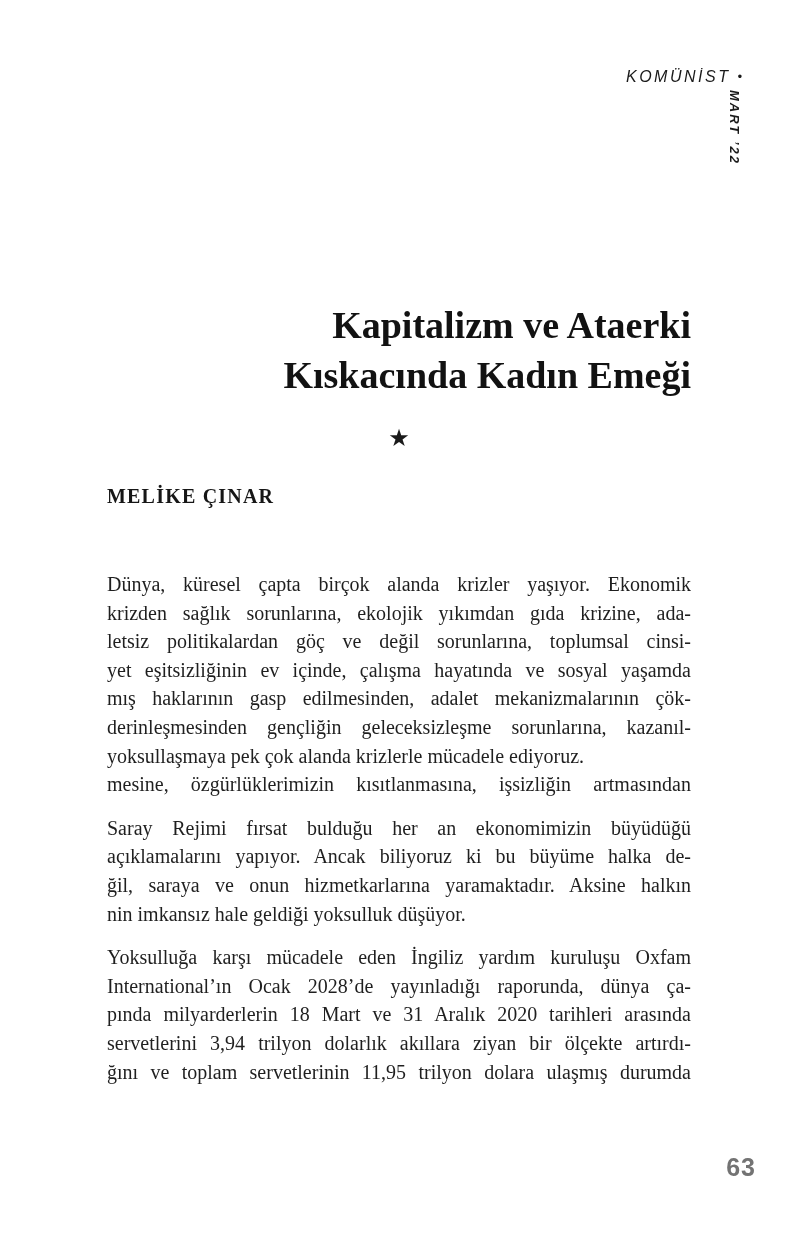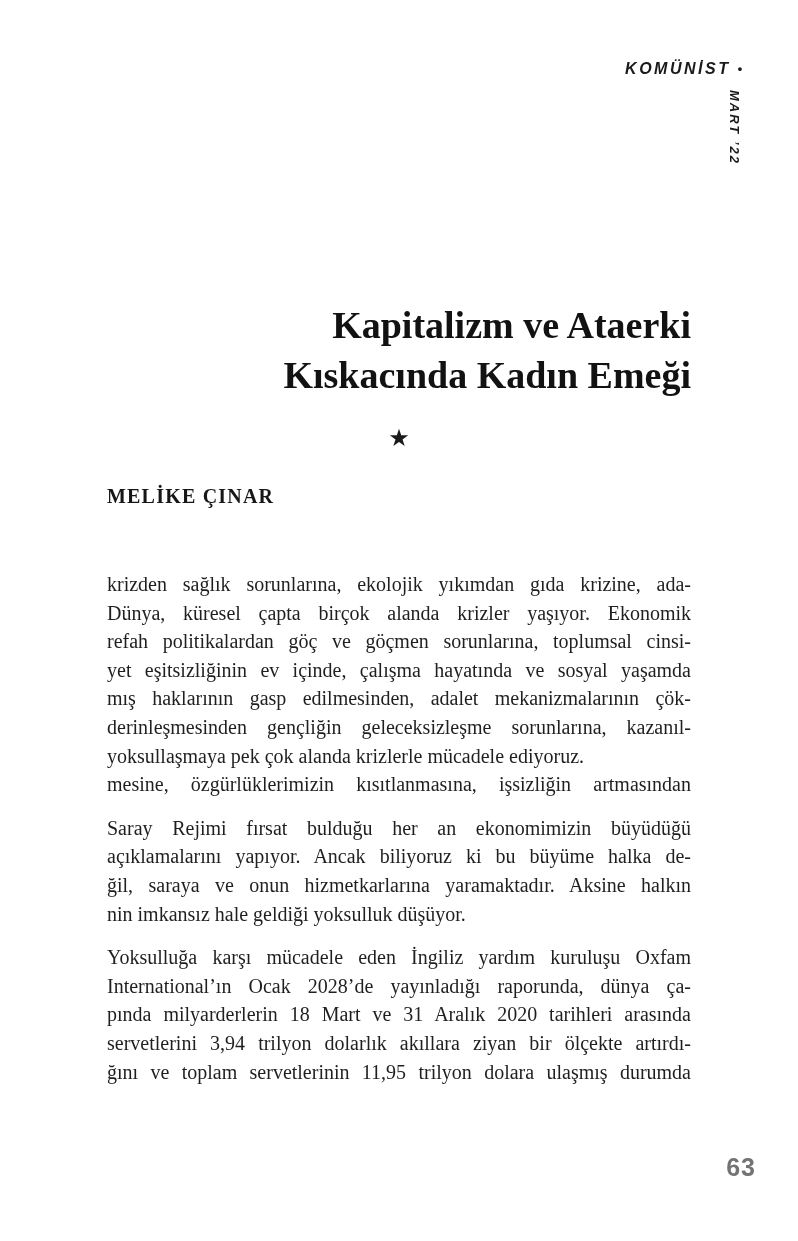--- a/index.html
+++ b/index.html
@@ -12,25 +12,25 @@
     height: 1241px;
     position: relative;
     overflow: hidden;
     font-family: "Liberation Serif", serif;
     color: #1f1f1f;
   }
 
   
   .running-header {
     position: absolute;
-    top: 60px;
+    top: 68px;
     right: 56px;
     font-family: "Liberation Sans", sans-serif;
     font-style: italic;
-    font-weight: 700;
+    font-weight: 400;
     font-size: 16px;
     letter-spacing: 2.5px;
     color: #1a1a1a;
     white-space: nowrap;
   }
   .running-header .bullet {
     font-size: 13px;
     letter-spacing: 0;
     margin-left: 7px;
     vertical-align: 1px;
@@ -131,23 +131,23 @@
   <span>Kapitalizm ve Ataerki</span><br>
   <span>Kıskacında Kadın Emeği</span>
 </h1>
 
 <div class="title-star">★</div>
 
 <div class="article-author">MELİKE ÇINAR</div>
 
 <div class="article-paragraphs">
     <div class="para">
+      <div class="tline">Dünya, küresel çapta birçok alanda krizler yaşıyor. Ekonomik</div>
       <div class="tline">krizden sağlık sorunlarına, ekolojik yıkımdan gıda krizine, ada-</div>
-      <div class="tline">Dünya, küresel çapta birçok alanda krizler yaşıyor. Ekonomik</div>
-      <div class="tline">refah politikalardan göç ve göçmen sorunlarına, toplumsal cinsi-</div>
+      <div class="tline">letsiz politikalardan göç ve değil sorunlarına, toplumsal cinsi-</div>
       <div class="tline">yet eşitsizliğinin ev içinde, çalışma hayatında ve sosyal yaşamda</div>
       <div class="tline">mış haklarının gasp edilmesinden, adalet mekanizmalarının çök-</div>
       <div class="tline">derinleşmesinden gençliğin geleceksizleşme sorunlarına, kazanıl-</div>
       <div class="tline endline">yoksullaşmaya pek çok alanda krizlerle mücadele ediyoruz.</div>
       <div class="tline">mesine, özgürlüklerimizin kısıtlanmasına, işsizliğin artmasından</div>
     </div>
     <div class="para">
       <div class="tline">Saray Rejimi fırsat bulduğu her an ekonomimizin büyüdüğü</div>
       <div class="tline">açıklamalarını yapıyor. Ancak biliyoruz ki bu büyüme halka de-</div>
       <div class="tline">ğil, saraya ve onun hizmetkarlarına yaramaktadır. Aksine halkın</div>

